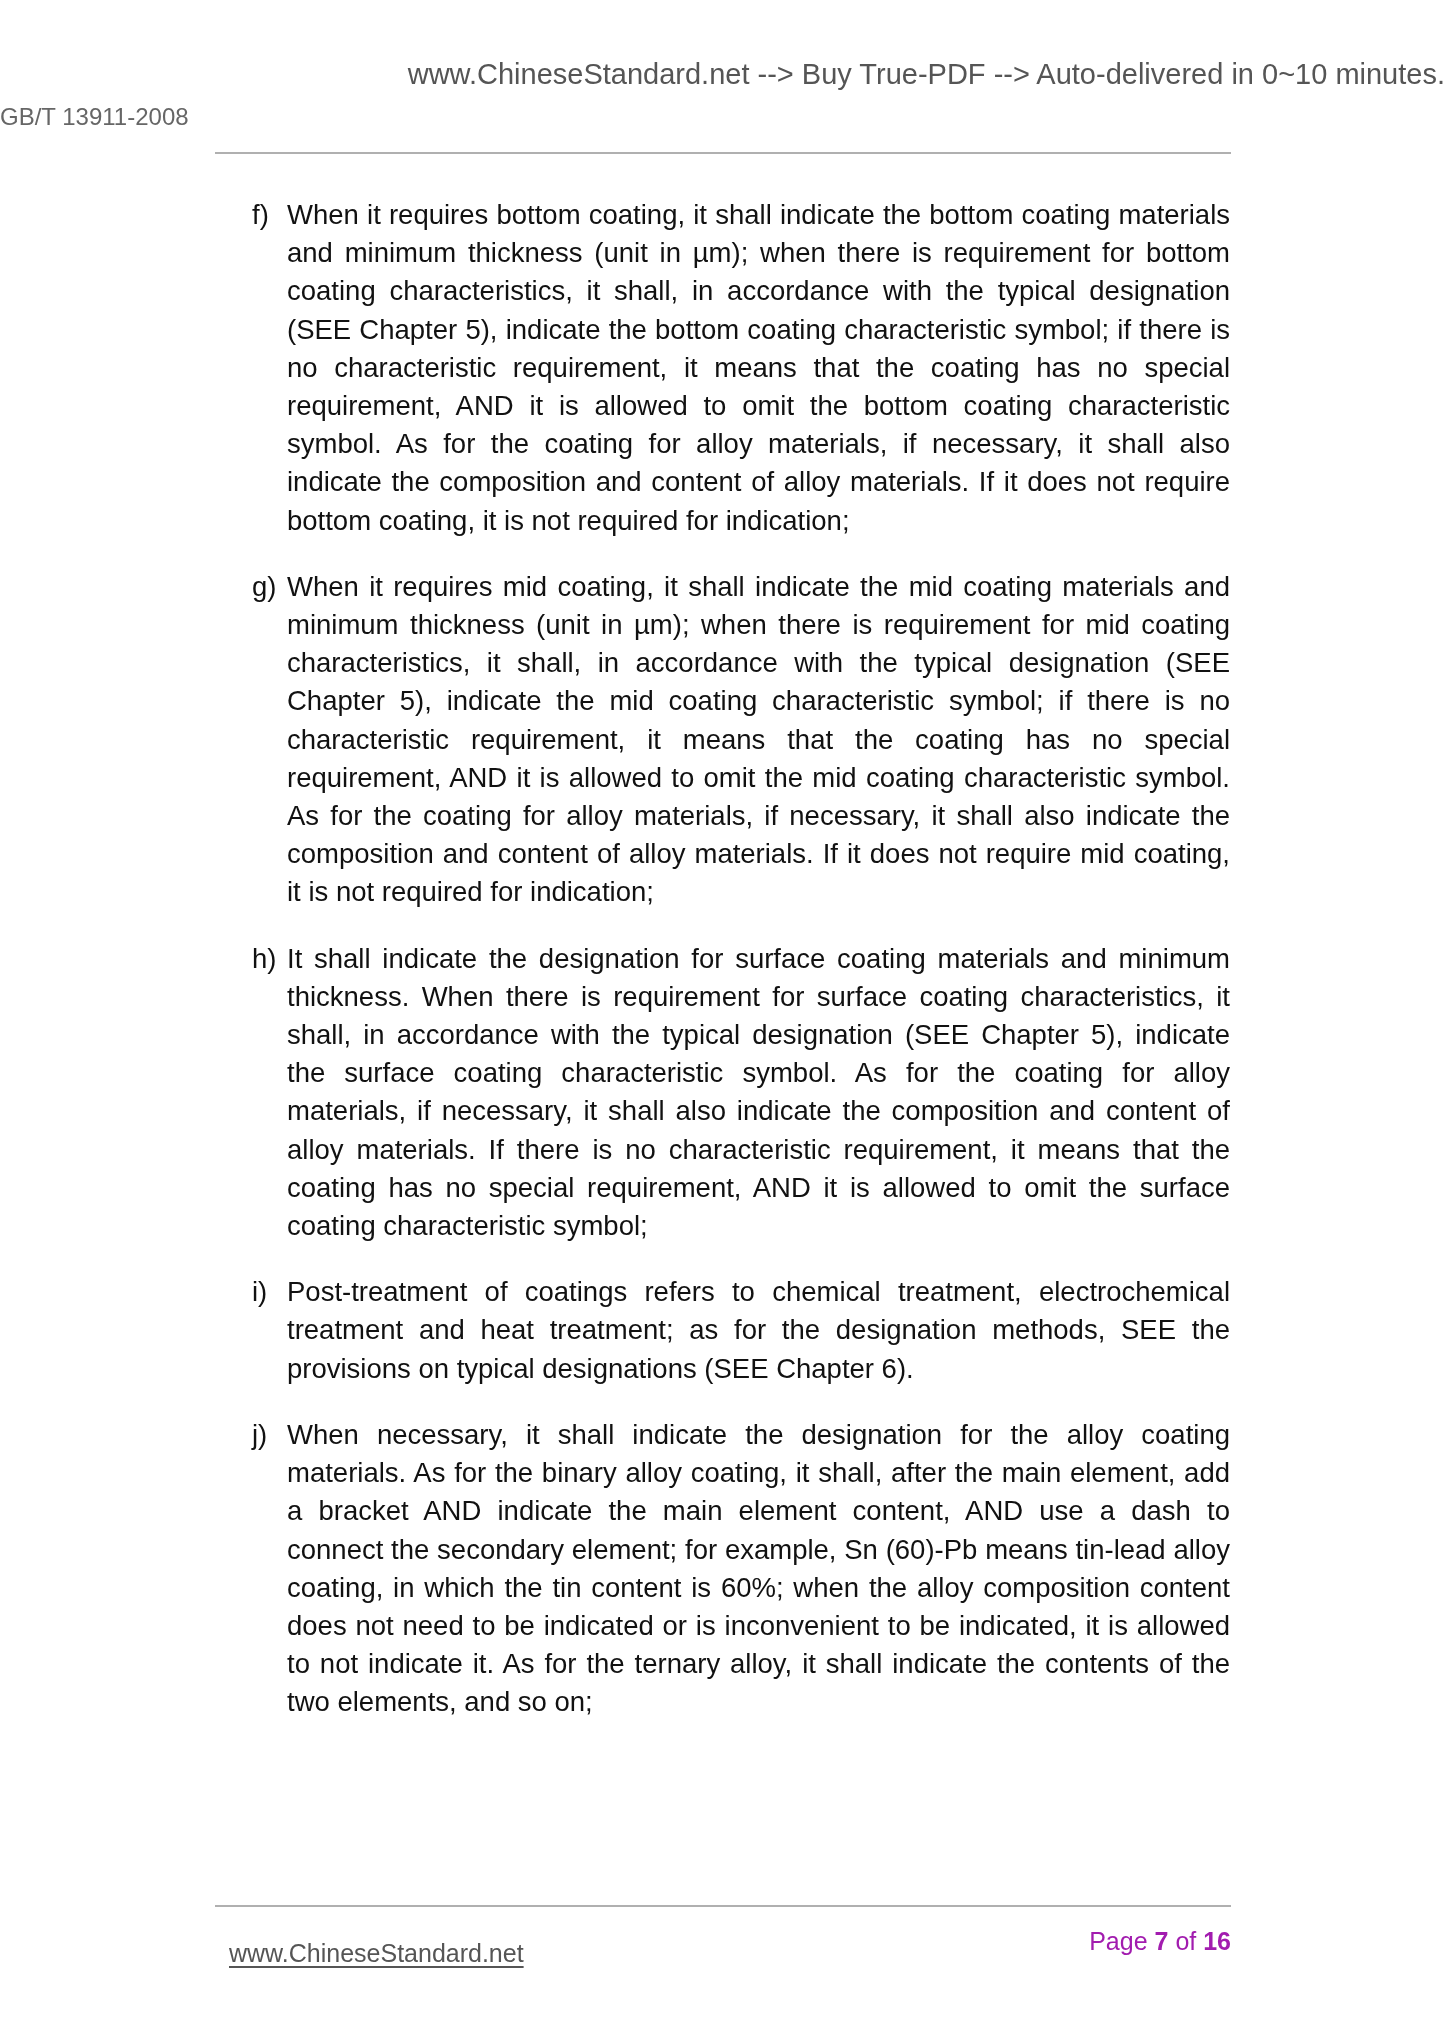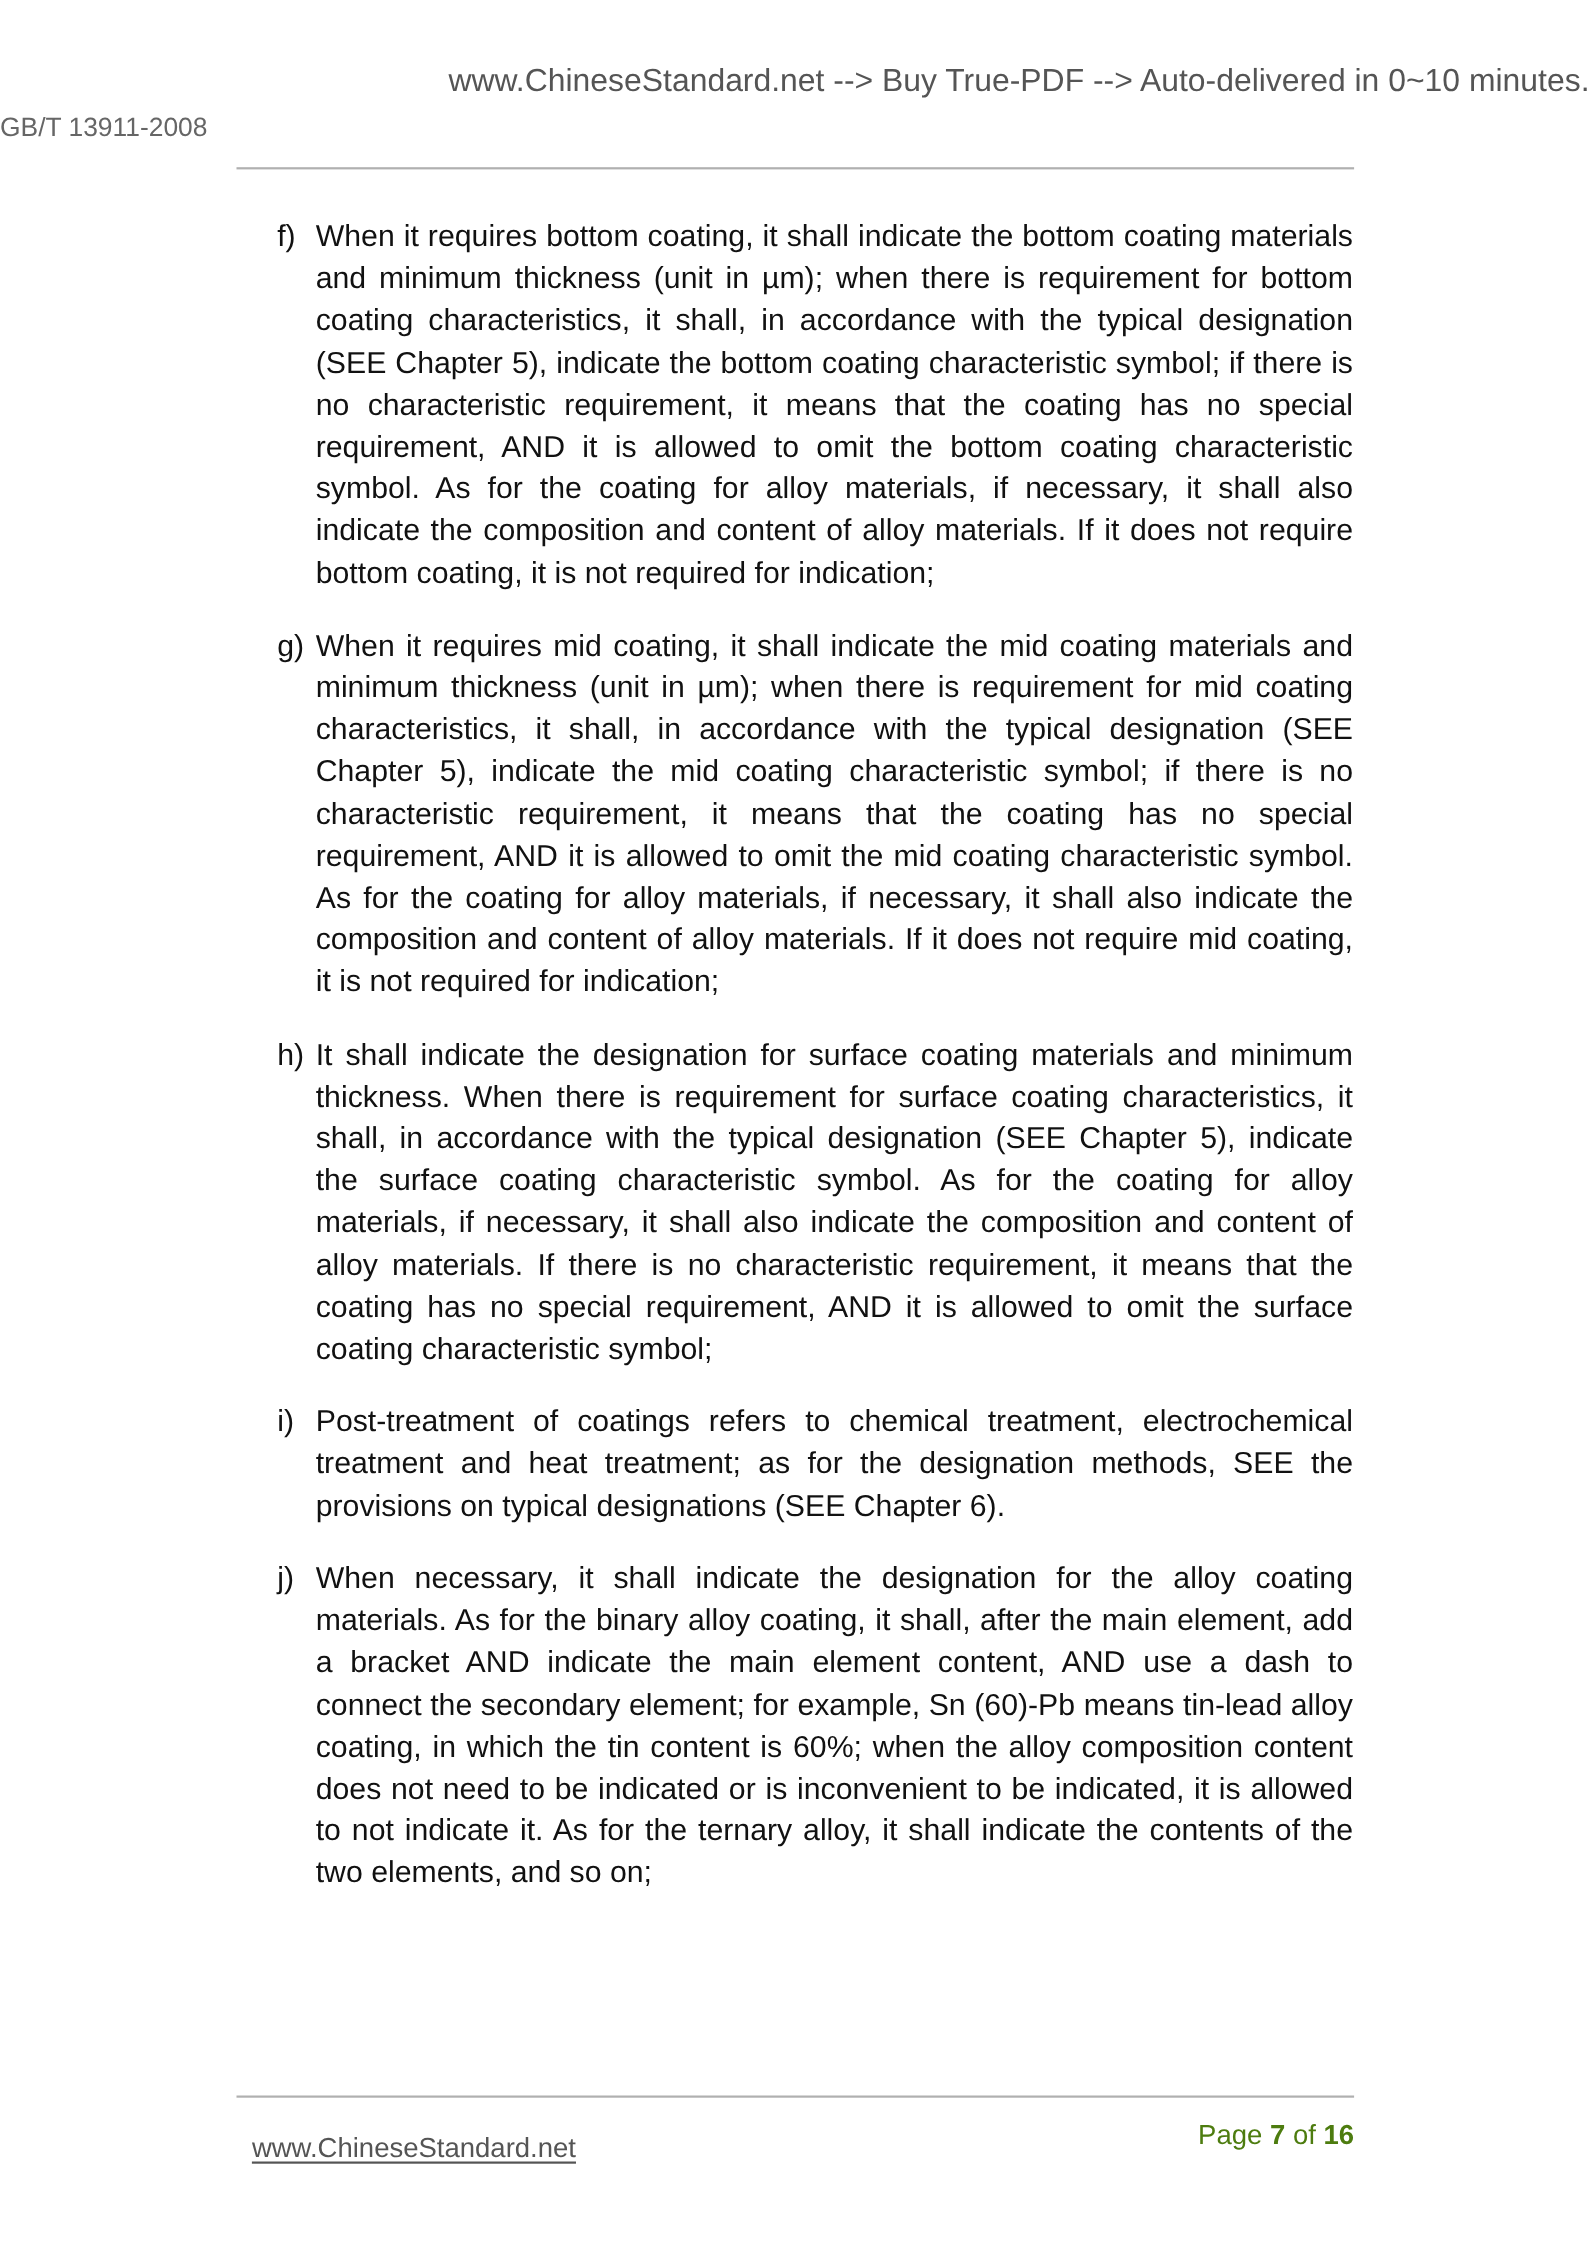--- a/index.html
+++ b/index.html
@@ -92,21 +92,21 @@
     color: #555555;
     text-decoration: underline;
     text-underline-offset: 4px;
     margin-top: 12px;
   }
   .footer-page {
     position: absolute;
     top: 1927px;
     right: 214px;
     font-size: 25px;
-    color: #4d7c0f;
+    color: #a21caf;
   }
   .footer-page b {
     font-weight: bold;
   }
 </style>
 </head>
 <body>
 
 <div class="header">
   <div class="header-banner">www.ChineseStandard.net --&gt; Buy True-PDF --&gt; Auto-delivered in 0~10 minutes.</div>

